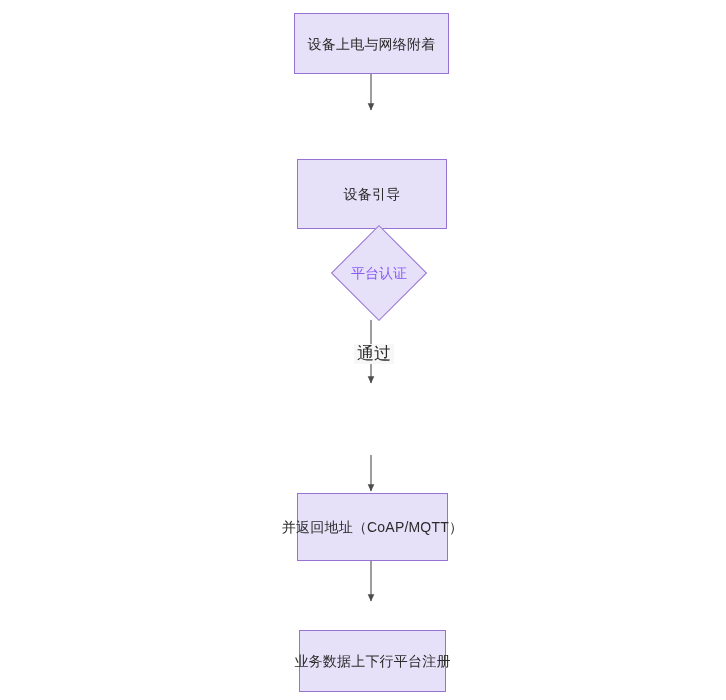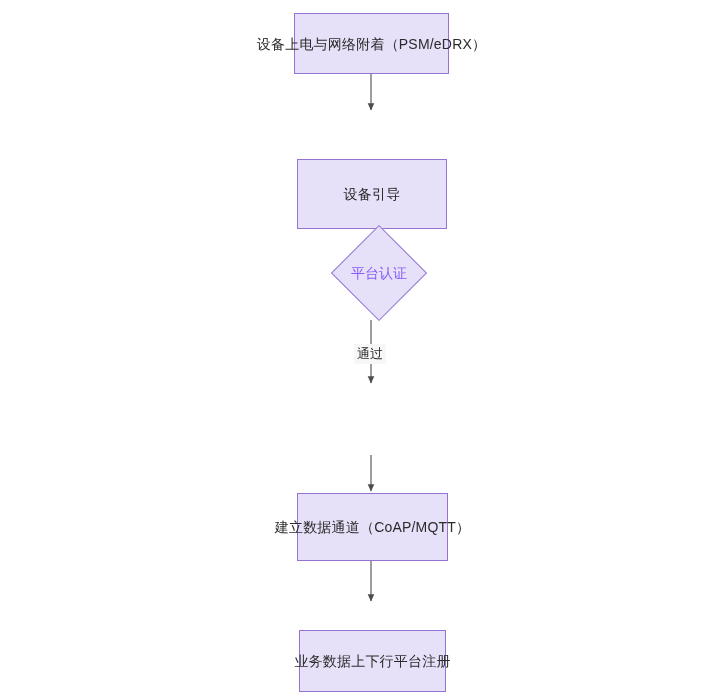--- a/index.html
+++ b/index.html
@@ -72,21 +72,21 @@
     z-index: 2;
     color: #8b5cf6;
     font-size: 14px;
     line-height: 20px;
     white-space: nowrap;
   }
   .edge-label {
     position: absolute;
     background: #f7f7f7;
     color: #2b2b2b;
-    font-size: 13px;
+    font-size: 17px;
     line-height: 18px;
     padding: 1px 3px;
     white-space: nowrap;
   }
 </style>
 </head>
 <body>
 
 <div id="flow-canvas">
 
@@ -103,37 +103,36 @@
 
     <line x1="371" y1="320" x2="371" y2="383" stroke="#4d4d4d" stroke-width="1.1" marker-end="url(#arrowhead)"></line>
 
     <line x1="371" y1="455" x2="371" y2="491" stroke="#4d4d4d" stroke-width="1.1" marker-end="url(#arrowhead)"></line>
 
     <line x1="371" y1="561" x2="371" y2="601" stroke="#4d4d4d" stroke-width="1.1" marker-end="url(#arrowhead)"></line>
   </svg>
 
   <div class="node process" style="left:294px; top:13px; width:155px; height:61px;">
     <span class="node-line">设备上电与网络附着</span>
-    <span class="node-line">（PSM/eDRX）</span>
   </div>
 
   <div class="node process" style="left:297px; top:112px; width:150px; height:70px;margin-top:47px;">
     <span class="node-line">设备引导</span>
   </div>
 
   <div class="diamond-wrap" style="left:324px; top:226px; width:110px; height:94px;">
     <span class="diamond-shape"></span>
     <span class="diamond-text">平台认证</span>
   </div>
 
   <div class="edge-label" style="left:354px; top:344px;">通过</div>
 
 
   <div class="node process" style="left:297px; top:493px; width:151px; height:68px;">
-    <span class="node-line">建立数据通道</span>
+    <span class="node-line">并返回地址</span>
     <span class="node-line">（CoAP/MQTT）</span>
   </div>
 
   <div class="node process" style="left:299px; top:603px; width:147px; height:62px;margin-top:27px;">
     <span class="node-line">业务数据上下行</span>
     <span class="node-line">平台注册</span>
   </div>
 
 </div>
 

